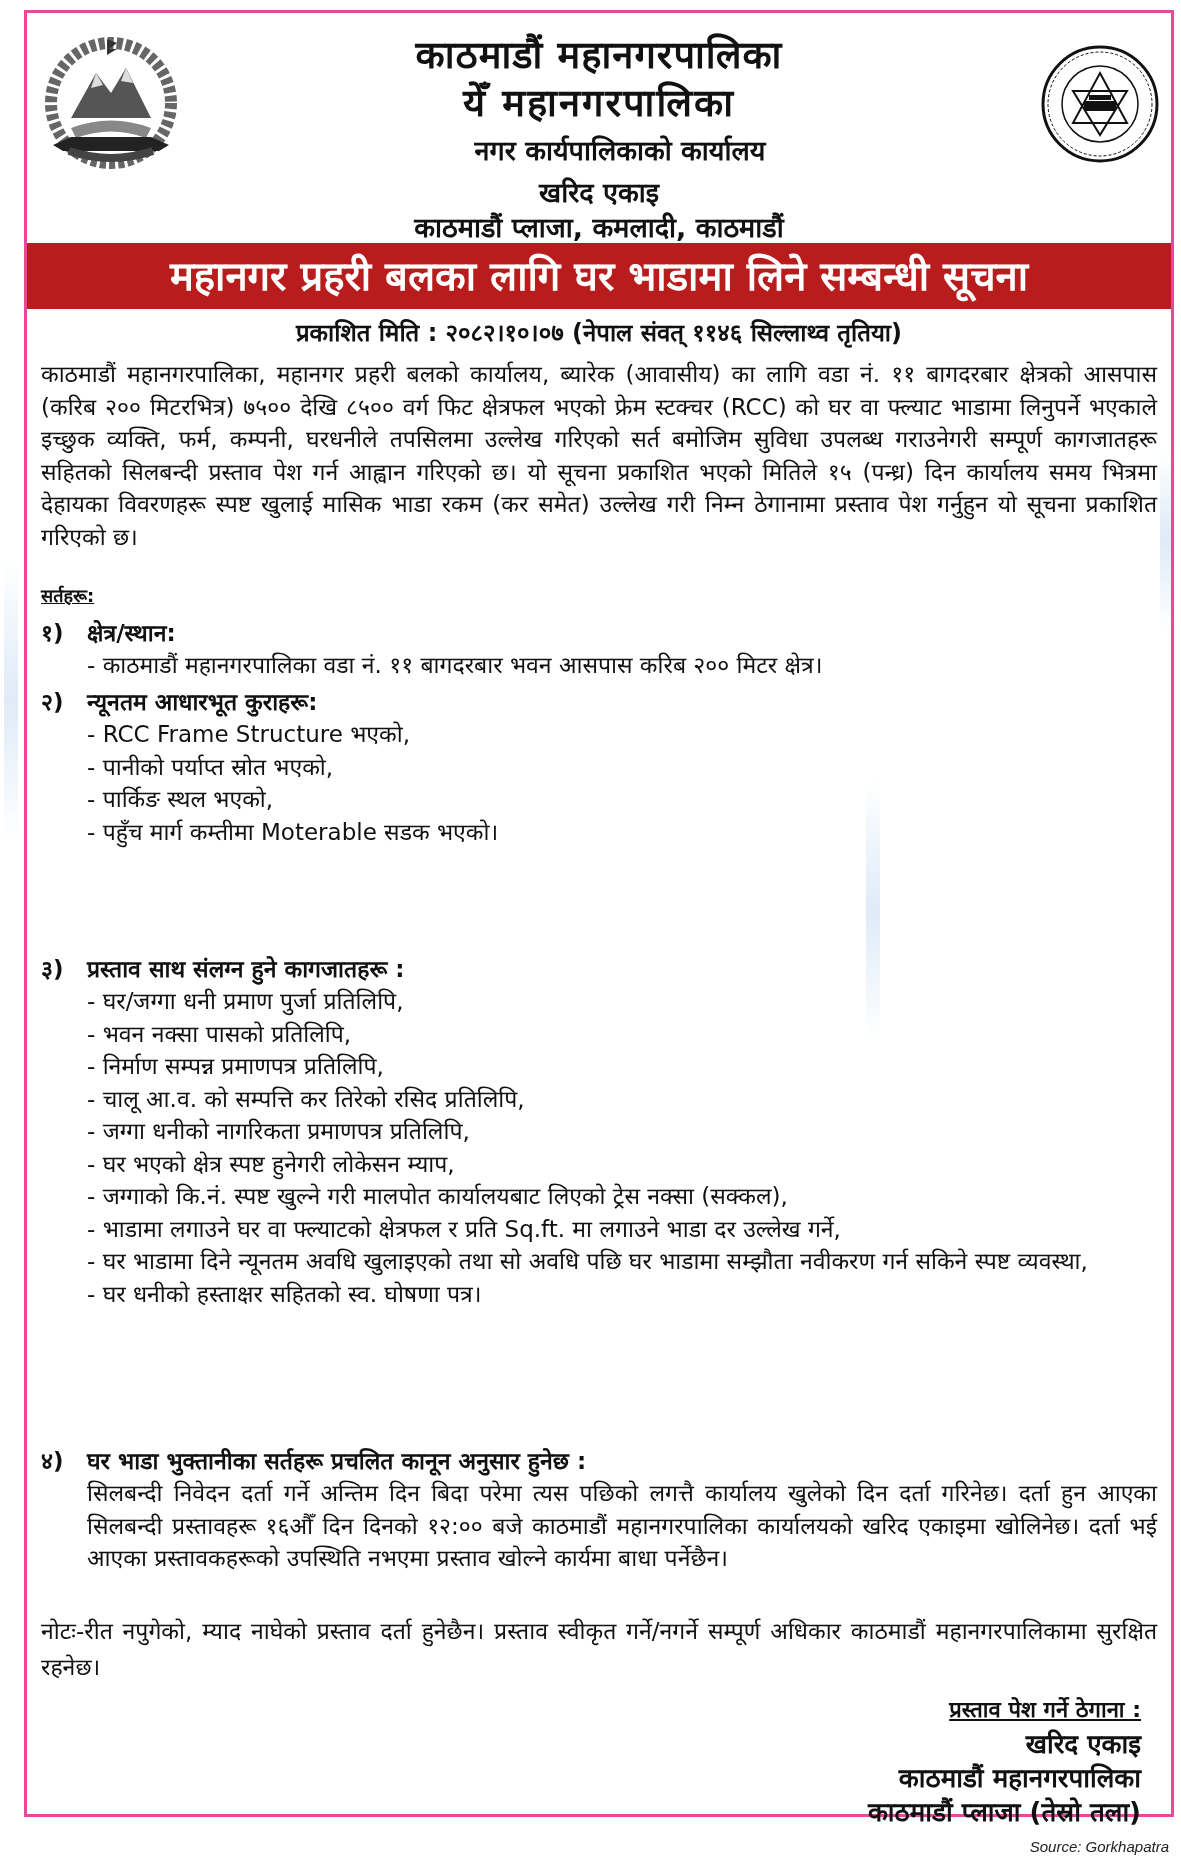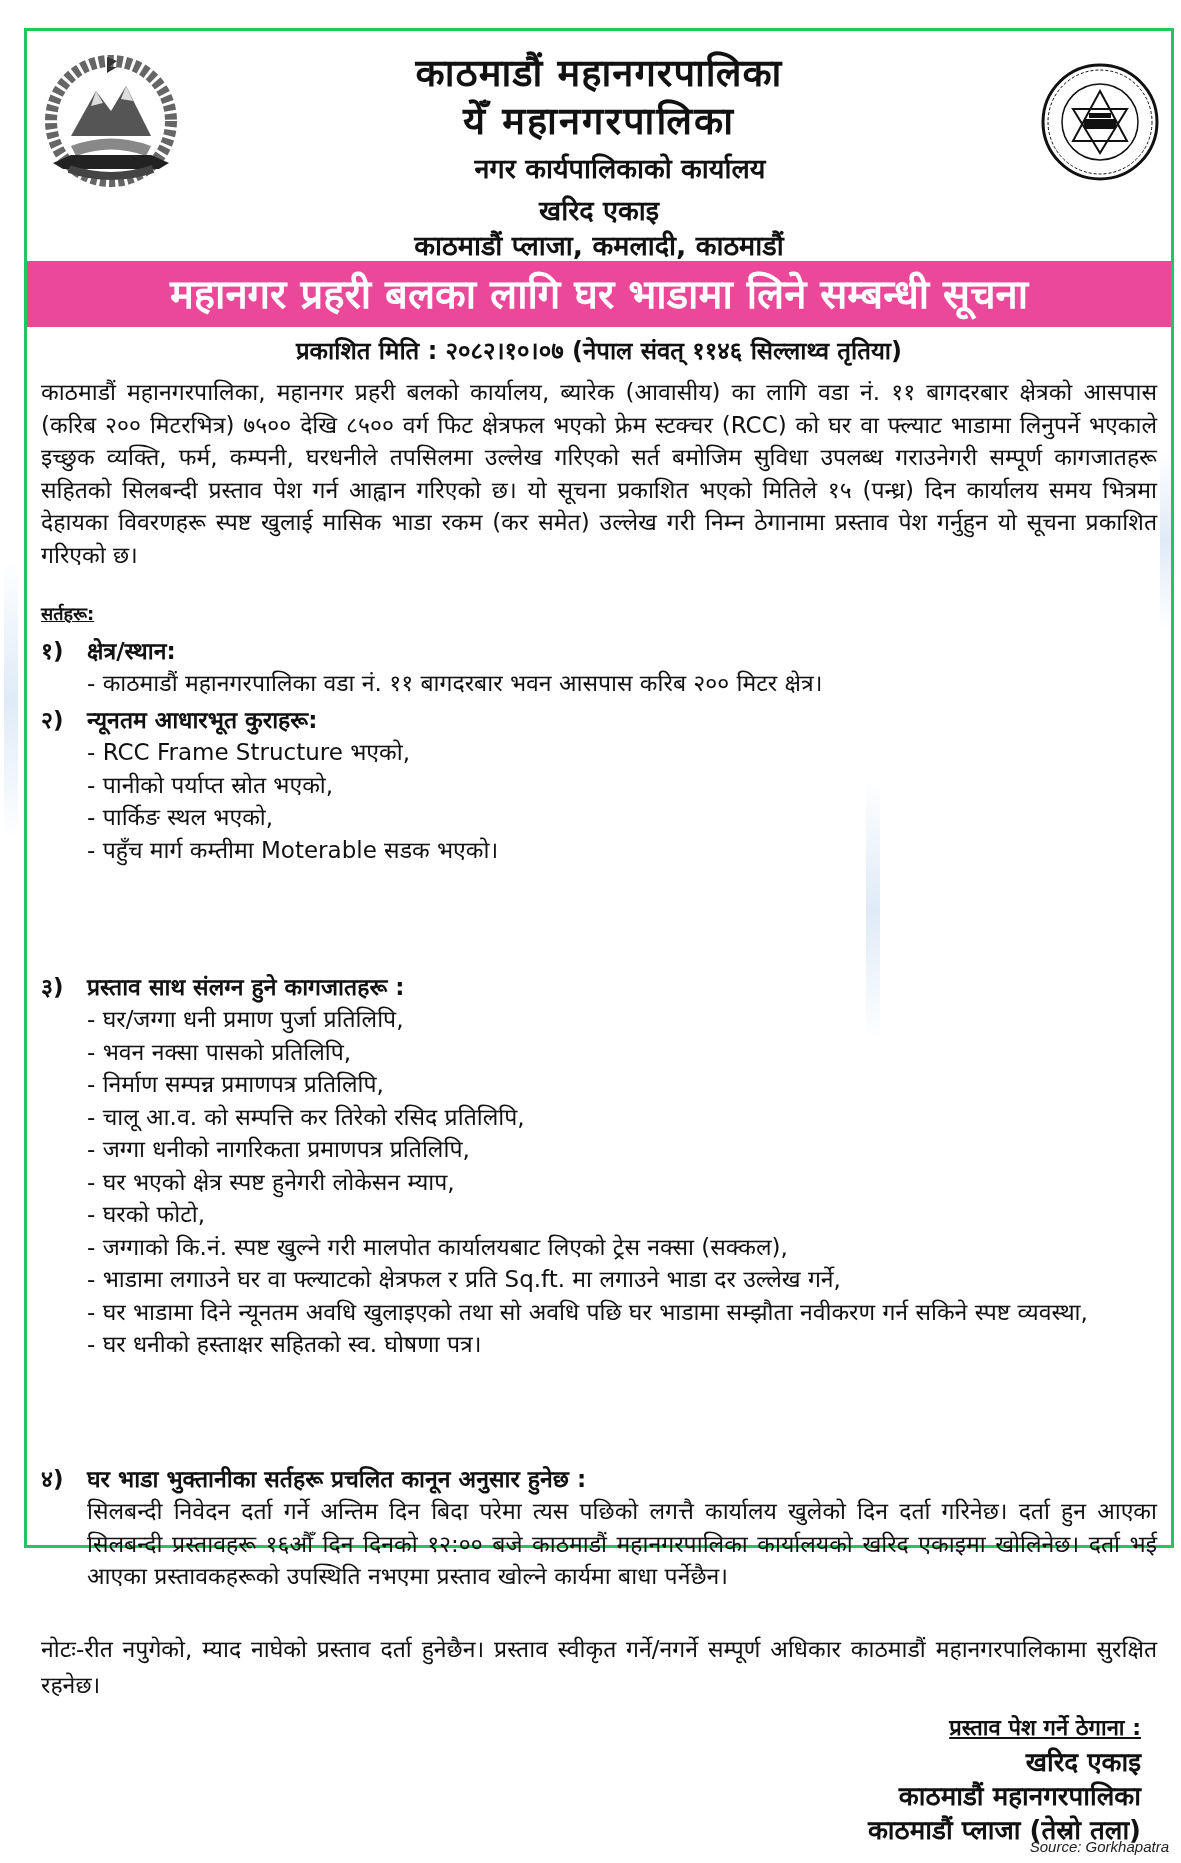--- a/index.html
+++ b/index.html
@@ -5,38 +5,38 @@
   html, body { margin: 0; padding: 0; background: #ffffff; }
   body {
     width: 1181px; height: 1863px; position: relative; overflow: hidden;
     font-family: "DejaVu Sans", "Liberation Sans", sans-serif; color: #111;
   }
   .watermark-stripe {
     position: absolute; background: linear-gradient(180deg, rgba(200,220,240,0.0), rgba(190,215,240,0.5), rgba(200,220,240,0.0));
     width: 14px;
   }
   .frame {
-    position: absolute; left: 24px; top: 10px; width: 1150px; height: 1520px;
-    border: 3px solid #22c55e; box-sizing: border-box; background: transparent; margin-top: 18px;
+    position: absolute; left: 24px; top: 10px; width: 1150px; height: 1807px;
+    border: 3px solid #ec4899; box-sizing: border-box; background: transparent;
   }
   .header { position: absolute; left: 0; top: 0; width: 100%; height: 222px; }
   .emblem-left {
     position: absolute; left: 14px; top: 20px; width: 140px; height: 140px;
   }
   .emblem-right {
     position: absolute; right: 10px; top: 30px; width: 122px; height: 122px;
   }
   .hdr-line { position: absolute; left: 0; width: 100%; text-align: center; font-weight: bold; white-space: nowrap; }
   .hdr-1 { top: 14px; font-size: 38px; letter-spacing: 1px; }
   .hdr-2 { top: 62px; font-size: 38px; font-family: "DejaVu Serif", serif; letter-spacing: 2px; }
   .hdr-3 { top: 118px; font-size: 27px; font-weight: bold; padding-left: 21px; }
   .hdr-4 { top: 160px; font-size: 27px; font-weight: bold; }
   .hdr-5 { top: 195px; font-size: 27px; font-weight: bold; }
   .title-band {
-    position: absolute; left: 0; top: 230px; width: 100%; height: 66px; background: #ec4899;
+    position: absolute; left: 0; top: 230px; width: 100%; height: 66px; background: #b91c1c;
     color: #fff; text-align: center; font-size: 40px; font-weight: bold; line-height: 66px; white-space: nowrap;
   }
   .pubdate {
     position: absolute; left: 0; top: 302px; width: 100%; text-align: center;
     font-size: 24px; font-weight: bold; white-space: nowrap;
   }
   .body-text {
     position: absolute; left: 14px; right: 14px; top: 345px;
     font-size: 23px; line-height: 32.5px; text-align: justify;
   }
@@ -135,21 +135,20 @@
     <div class="sec-title">
       <span class="num">३)</span><span>प्रस्ताव साथ संलग्न हुने कागजातहरू :</span>
     </div>
     <ul class="bullets">
       <li>घर/जग्गा धनी प्रमाण पुर्जा प्रतिलिपि,</li>
       <li>भवन नक्सा पासको प्रतिलिपि,</li>
       <li>निर्माण सम्पन्न प्रमाणपत्र प्रतिलिपि,</li>
       <li>चालू आ.व. को सम्पत्ति कर तिरेको रसिद प्रतिलिपि,</li>
       <li>जग्गा धनीको नागरिकता प्रमाणपत्र प्रतिलिपि,</li>
       <li>घर भएको क्षेत्र स्पष्ट हुनेगरी लोकेसन म्याप,</li>
-      <li>घरको फोटो,</li>
       <li>जग्गाको कि.नं. स्पष्ट खुल्ने गरी मालपोत कार्यालयबाट लिएको ट्रेस नक्सा (सक्कल),</li>
       <li>भाडामा लगाउने घर वा फ्ल्याटको क्षेत्रफल र प्रति Sq.ft. मा लगाउने भाडा दर उल्लेख गर्ने,</li>
       <li class="wrap">घर भाडामा दिने न्यूनतम अवधि खुलाइएको तथा सो अवधि पछि घर भाडामा सम्झौता नवीकरण गर्न सकिने स्पष्ट व्यवस्था,</li>
       <li>घर धनीको हस्ताक्षर सहितको स्व. घोषणा पत्र।</li>
     </ul>
   </div>
 
   <div class="sec" style="top:1432px;">
     <div class="sec-title">
       <span class="num">४)</span><span>घर भाडा भुक्तानीका सर्तहरू प्रचलित कानून अनुसार हुनेछ :</span>

